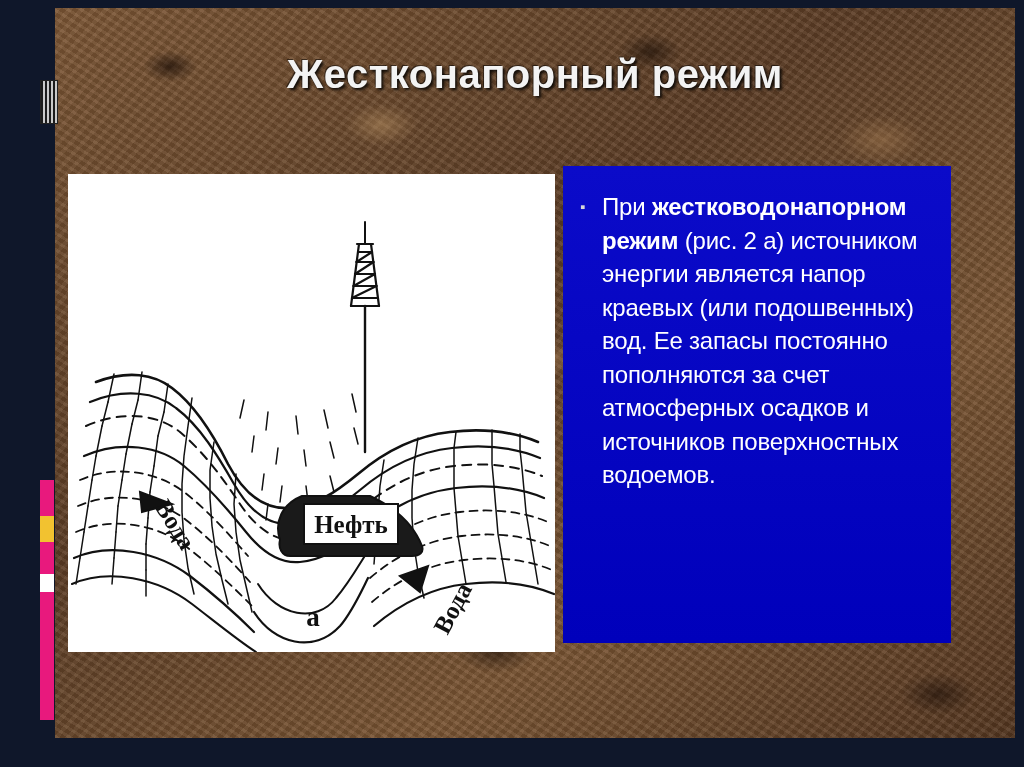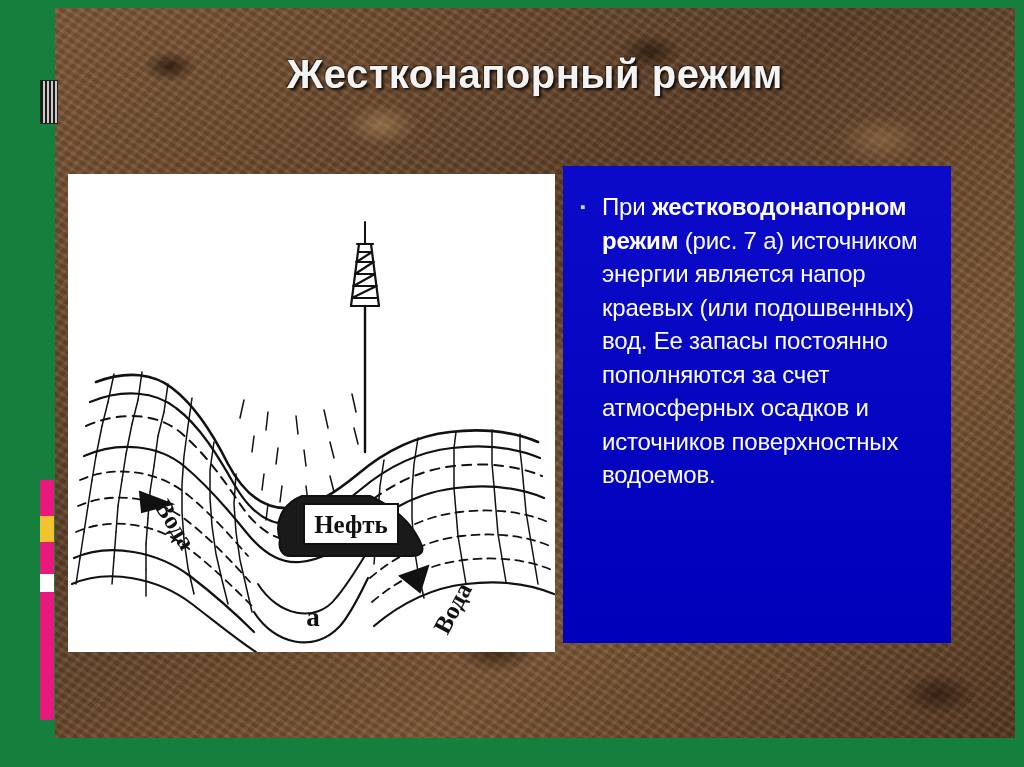--- a/index.html
+++ b/index.html
@@ -13,21 +13,21 @@
     overflow: hidden;
     font-family: "Liberation Sans", sans-serif;
   }
 
   
   .slide {
     position: absolute;
     left: 0; top: 0;
     width: 1024px;
     height: 767px;
-    background: #15803d;
+    background: #0f172a;
   }
 
   
   .slide-bg {
     position: absolute;
     left: 55px; top: 8px;
     width: 960px;
     height: 730px;
     background-color: #6b4a2f;
     background-image:
@@ -238,18 +238,18 @@
       </g>
 
       <text x="245" y="452" text-anchor="middle" font-family="Liberation Serif, serif" font-size="27" font-weight="bold" fill="#111111">а</text>
     </svg>
   </div>
 
   <div class="text-panel">
     <div class="bullet-row">
       <span class="bullet-mark">▪</span>
       <span class="bullet-text">
-        <span>При </span><b>жестководонапорном режим</b><span> (рис. 7 а) источником энергии является напор краевых (или подошвенных) вод. Ее запасы постоянно пополняются за счет атмосферных осадков и источников поверхностных водоемов.</span>
+        <span>При </span><b>жестководонапорном режим</b><span> (рис. 2 а) источником энергии является напор краевых (или подошвенных) вод. Ее запасы постоянно пополняются за счет атмосферных осадков и источников поверхностных водоемов.</span>
       </span>
     </div>
   </div>
 
 </div>
 
 </body></html>

